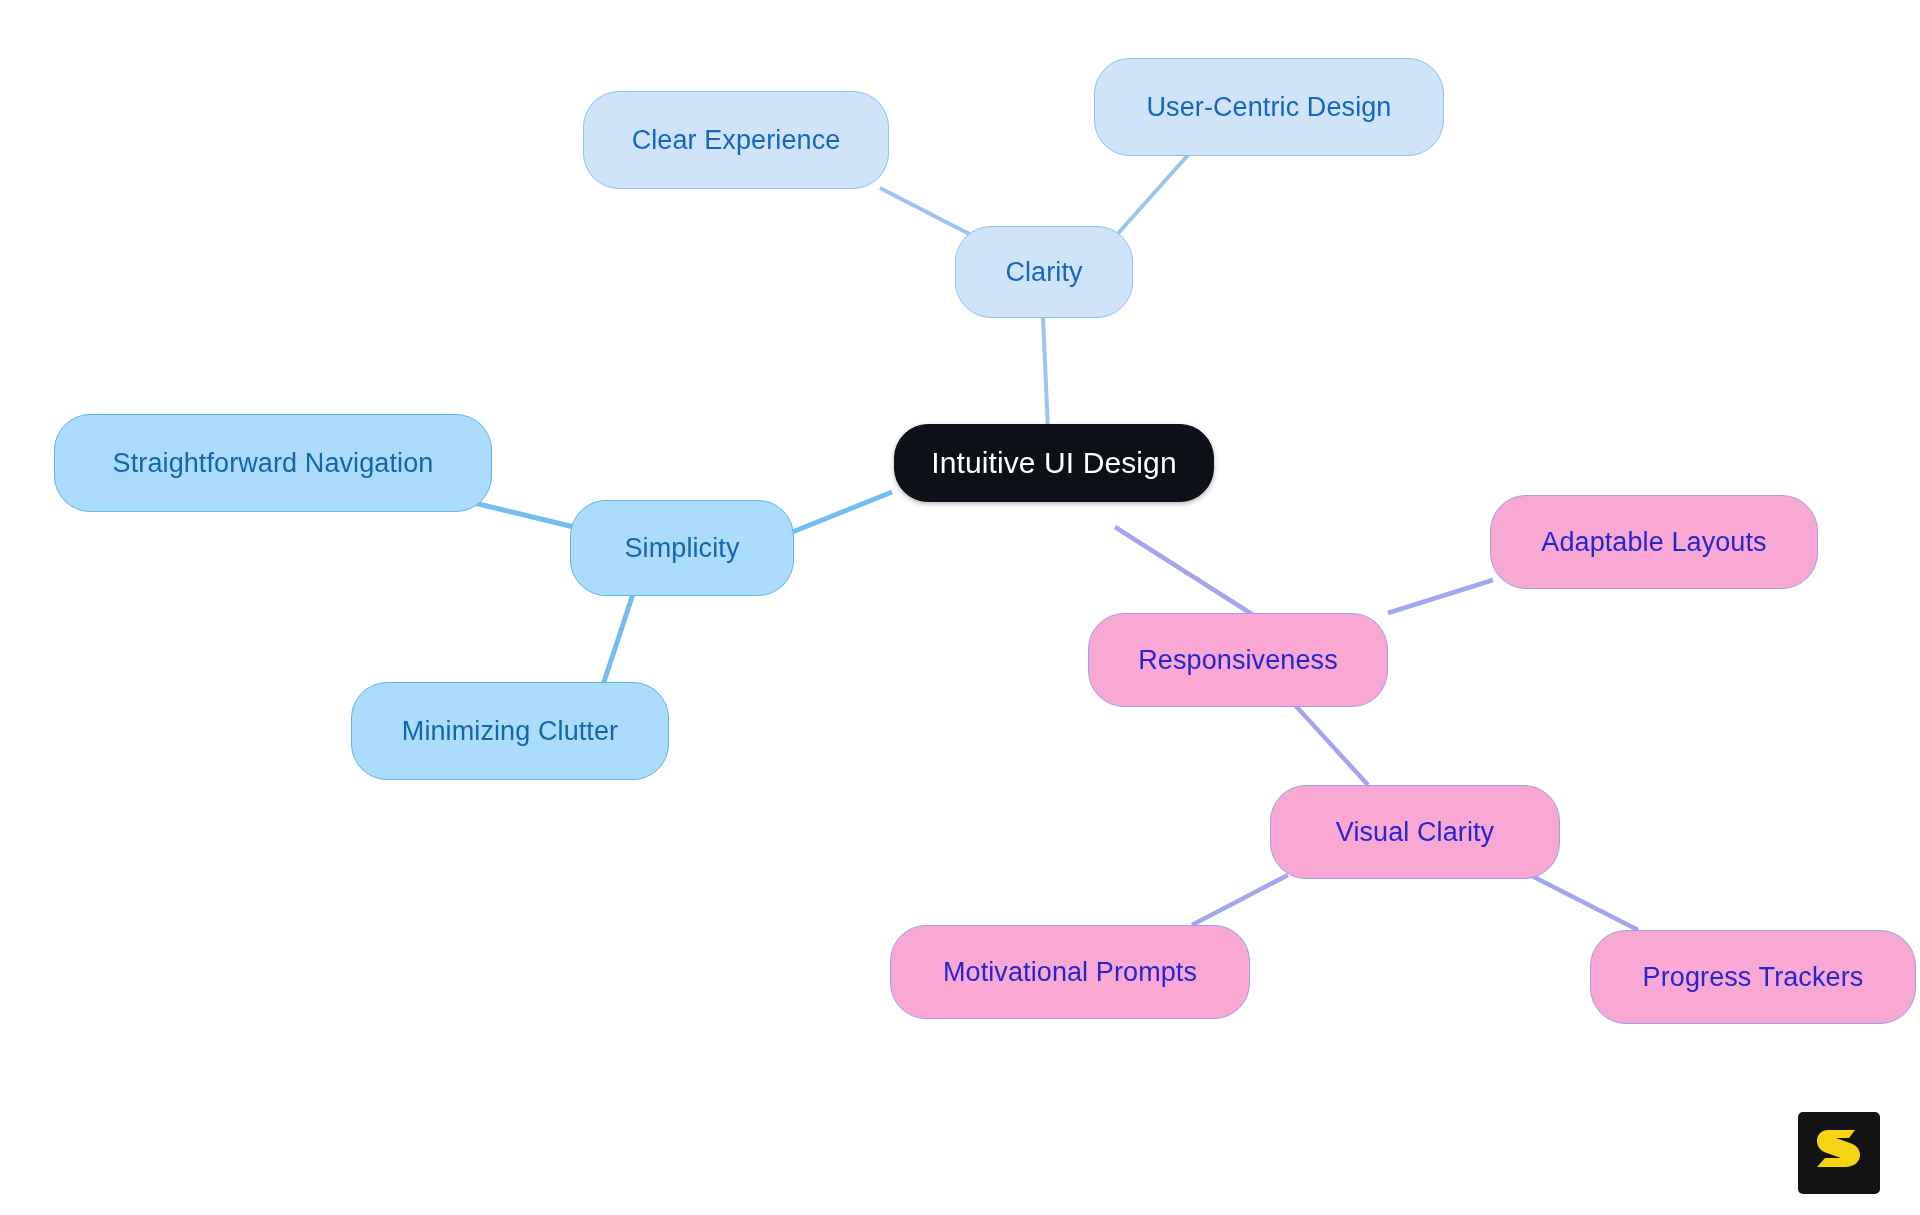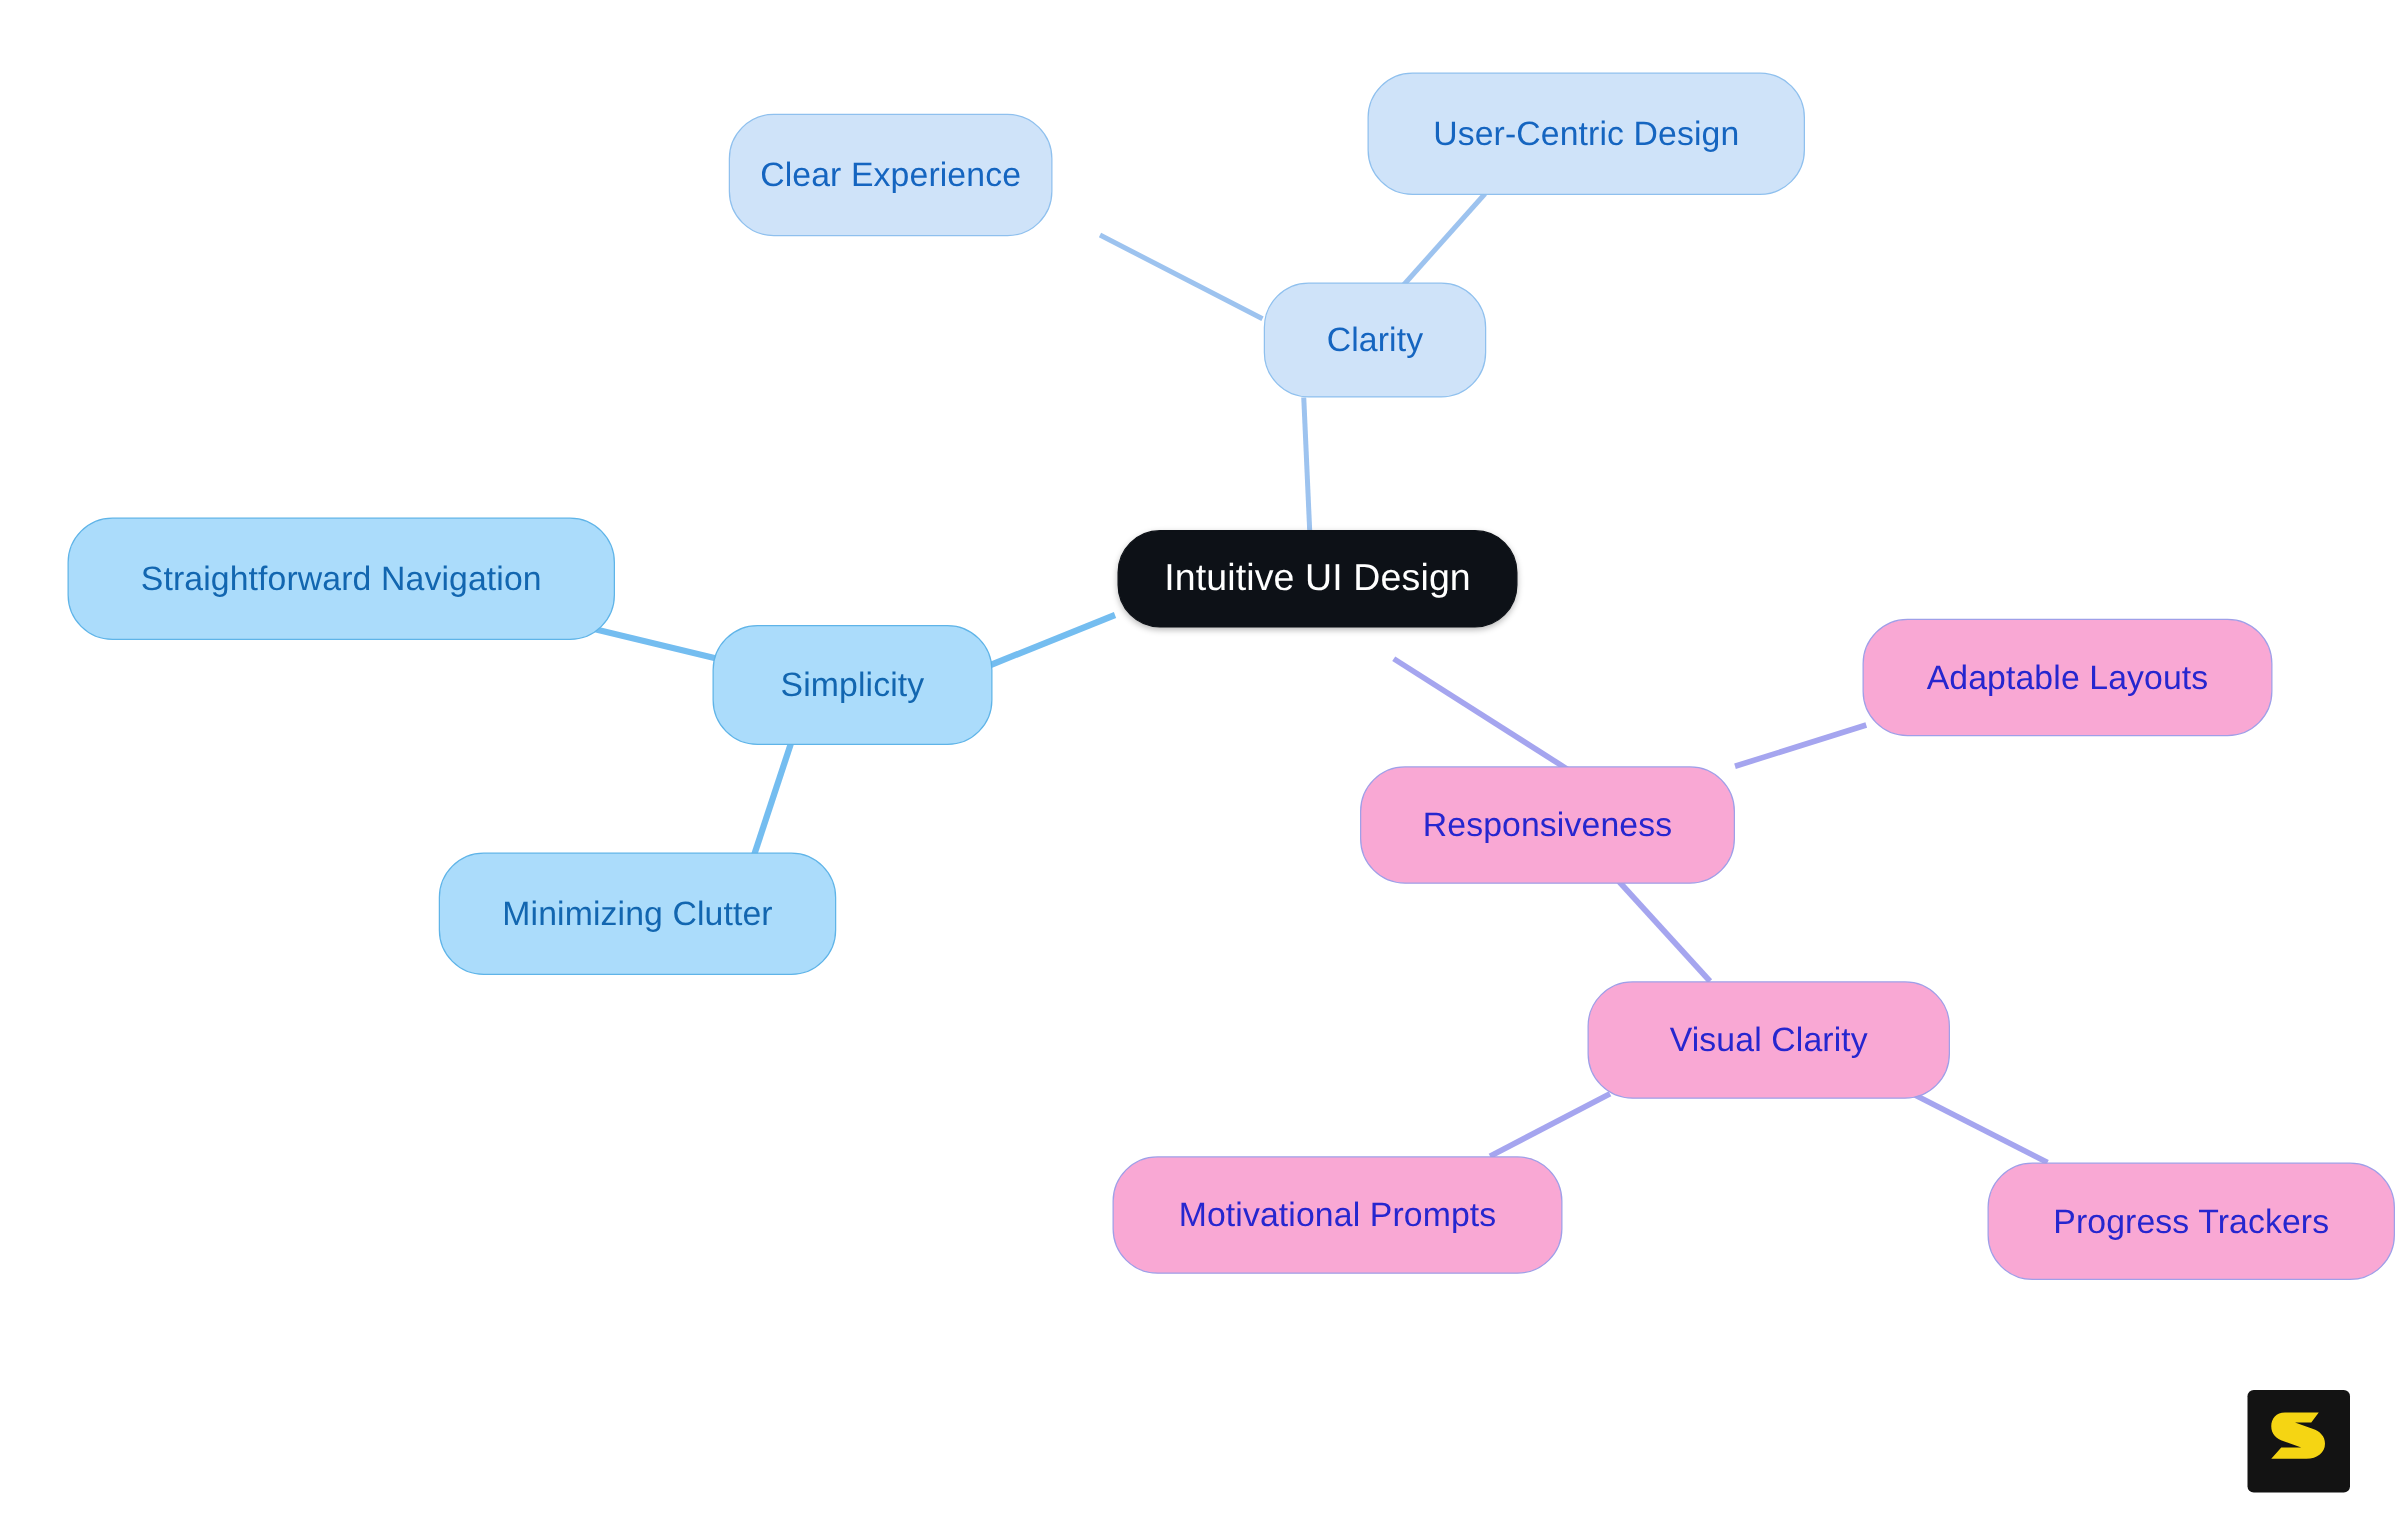--- a/index.html
+++ b/index.html
@@ -112,25 +112,25 @@
     <line x1="1388" y1="613" x2="1493" y2="580" stroke="#a5a5ef" stroke-width="4.5"></line>
     <line x1="1295" y1="705" x2="1368" y2="785" stroke="#a5a5ef" stroke-width="4.5"></line>
     <line x1="1288" y1="875" x2="1192" y2="925" stroke="#a5a5ef" stroke-width="4.5"></line>
     <line x1="1530" y1="875" x2="1638" y2="930" stroke="#a5a5ef" stroke-width="4.5"></line>
   </svg>
 
   <div class="node node-root" style="left:894px; top:424px; width:320px; height:78px;">
     <span>Intuitive UI Design</span>
   </div>
 
-  <div class="node node-clarity" style="left:1011px; top:226px; width:178px; height:92px;">
+  <div class="node node-clarity" style="left:955px; top:226px; width:178px; height:92px;">
     <span>Clarity</span>
   </div>
 
-  <div class="node node-clarity" style="left:583px; top:91px; width:259px; height:98px;">
+  <div class="node node-clarity" style="left:583px; top:91px; width:306px; height:98px;">
     <span>Clear Experience</span>
   </div>
 
   <div class="node node-clarity" style="left:1094px; top:58px; width:350px; height:98px;">
     <span>User-Centric Design</span>
   </div>
 
   <div class="node node-simplicity" style="left:570px; top:500px; width:224px; height:96px;">
     <span>Simplicity</span>
   </div>

